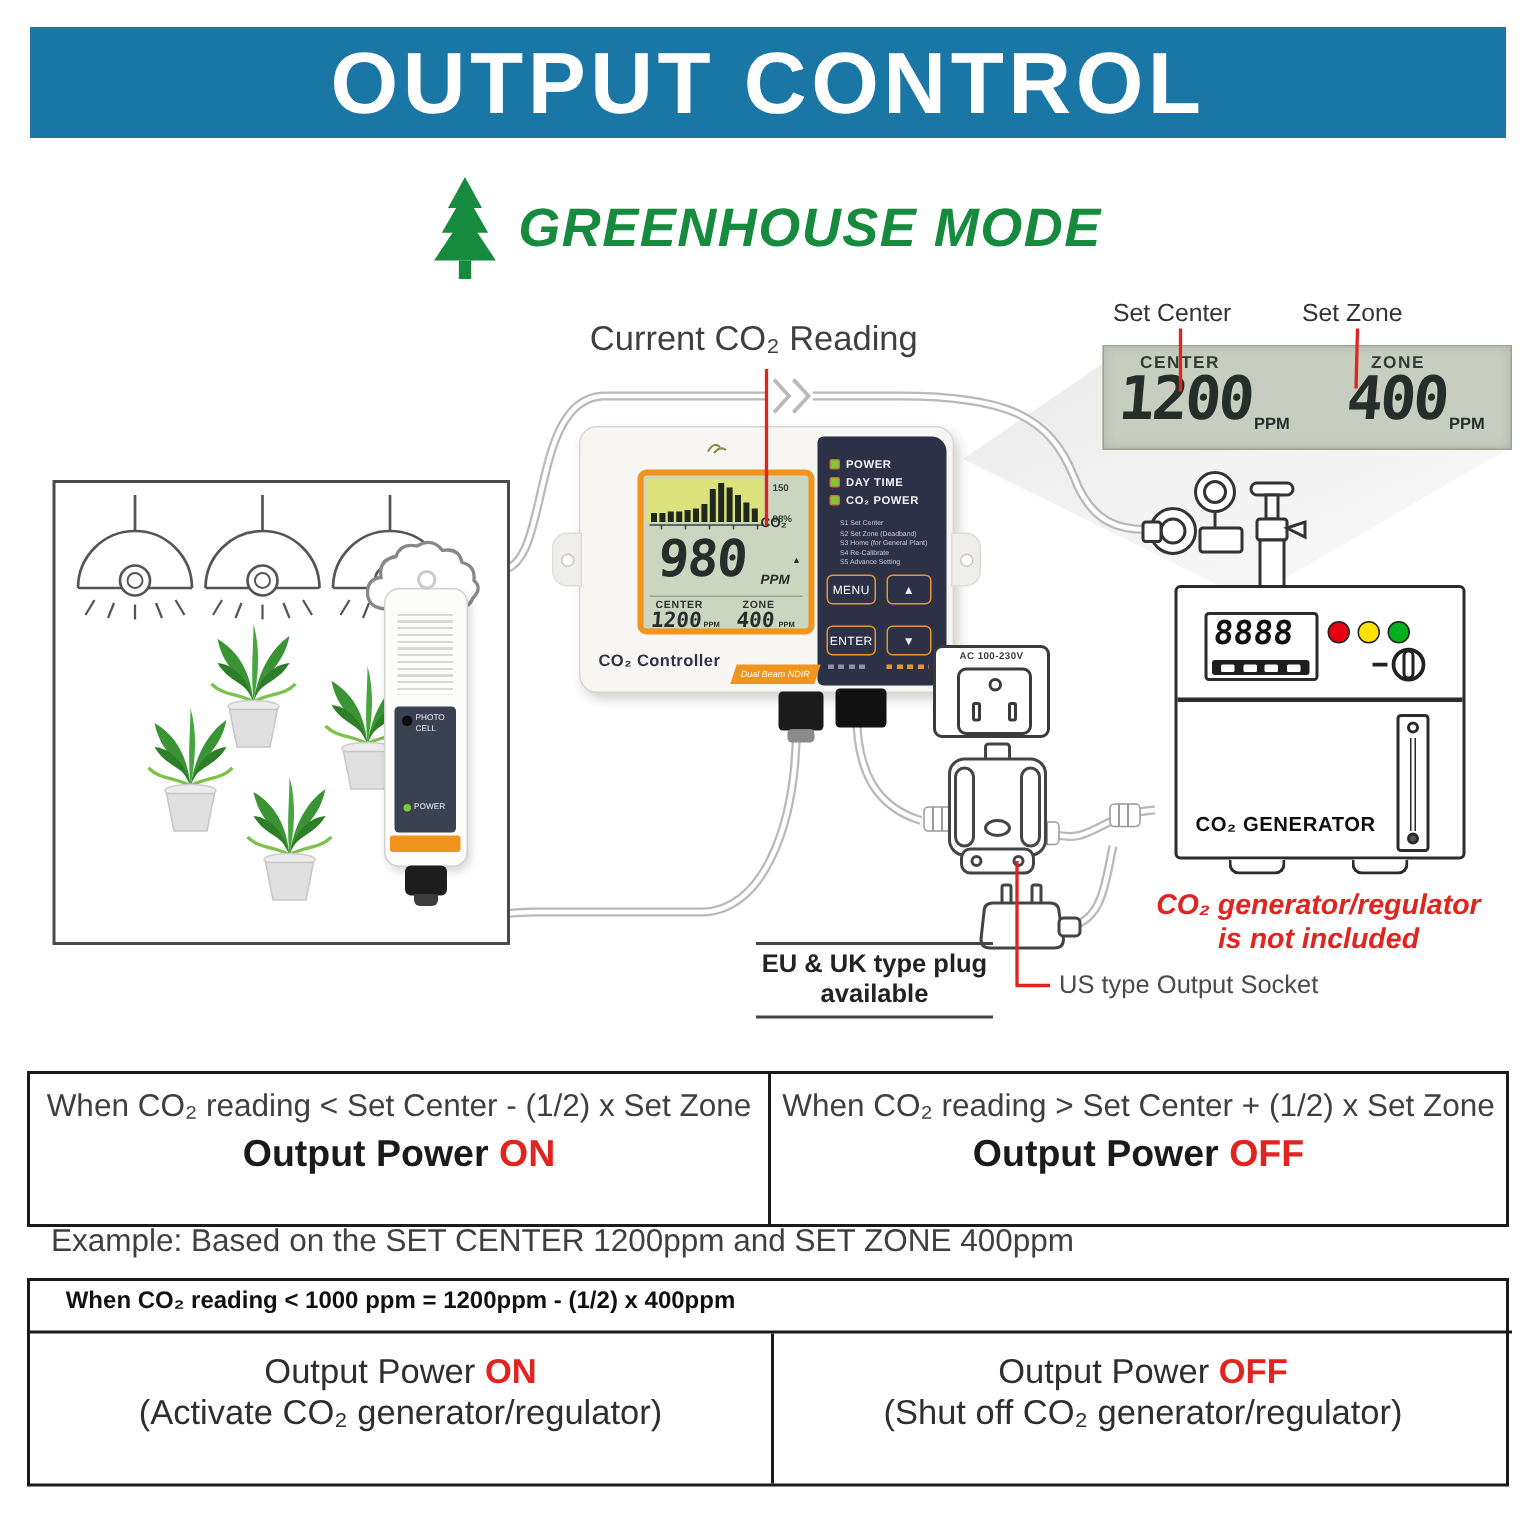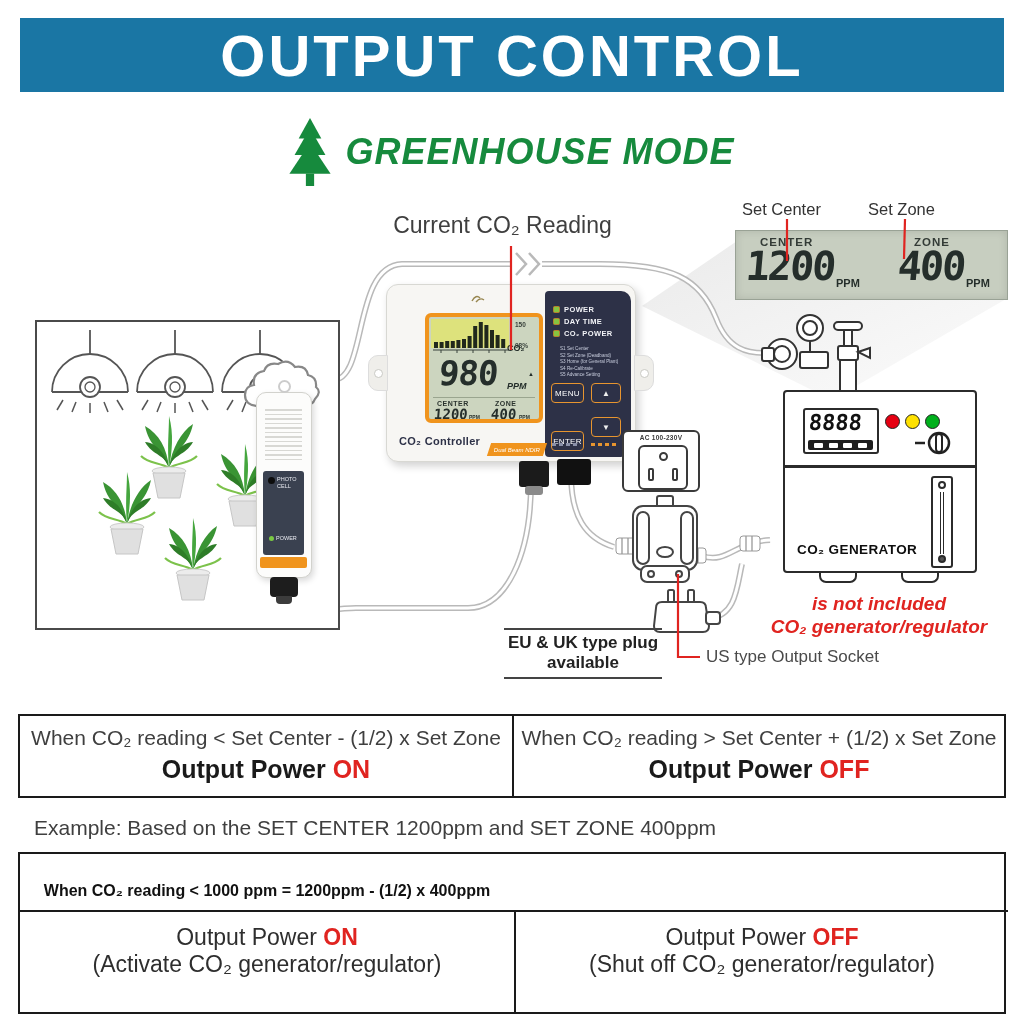--- a/index.html
+++ b/index.html
@@ -310,21 +310,21 @@
     </div>
     <div class="menulist">
       <div>S1 Set Center</div>
       <div>S2 Set Zone (Deadband)</div>
       <div>S3 Home (for General Plant)</div>
       <div>S4 Re-Calibrate</div>
       <div>S5 Advance Setting</div>
     </div>
     <div class="pbtn" style="left:6px;top:92px">MENU</div>
     <div class="pbtn" style="left:46px;top:92px;width:30px;color:#f0f0f0">▲</div>
-    <div class="pbtn" style="left:6px;top:140px">ENTER</div>
+    <div class="pbtn" style="left:6px;top:126px">ENTER</div>
     <div class="pbtn" style="left:46px;top:126px;width:30px;color:#f0f0f0">▼</div>
     <div class="micro" style="left:7px;top:152px"></div>
     <div class="micro" style="left:46px;top:152px;background:repeating-linear-gradient(90deg,#e8952f 0 4px,transparent 4px 7px)"></div>
   </div>
 
   <div class="ctl-title">CO₂ Controller</div>
   <div class="ribbon">
     <span>Dual Beam NDIR</span>
   </div>
   <div class="gland2" style="left:132px;top:176px;width:30px;height:26px"></div>
@@ -403,60 +403,60 @@
     <div class="c" style="top:3px"></div>
     <div class="t"></div>
     <div class="c" style="top:77px;background:#555"></div>
   </div>
   <div class="gen-label">CO₂ GENERATOR</div>
   <div class="foot" style="left:34px"></div>
   <div class="foot" style="left:116px"></div>
 </div>
 
 <div class="abs notincl ctr" style="left:748px;top:592px;width:262px;z-index:3">
+  <div>CO₂ generator/regulator</div>
   <div>is not included</div>
-  <div>CO₂ generator/regulator</div>
 </div>
 
 <div class="abs small-callout" style="left:706px;top:647px;z-index:3">US type Output Socket</div>
 
 <div class="abs euuk ctr" style="z-index:3">
   <div>EU &amp; UK type plug</div>
   <div>available</div>
 </div>
 
 <svg class="abs" style="left:0;top:0;z-index:5" width="1024" height="1024">
   <line class="redline" x1="511" y1="246" x2="511" y2="350"></line>
   <line class="redline" x1="787" y1="219" x2="787" y2="261"></line>
   <line class="redline" x1="905" y1="219" x2="904" y2="259"></line>
   <polyline class="redline" points="678,574 678,657 700,657"></polyline>
 </svg>
 
-<div class="abs tbl ctr" style="top:714px;height:84px;z-index:3">
+<div class="abs tbl ctr" style="top:714px;height:104px;z-index:3">
   <div class="cell">
     <div class="cond">When CO₂ reading &lt; Set Center - (1/2) x Set Zone</div>
     <div class="result">
       <span>Output Power</span>
       <span class="state">ON</span>
     </div>
   </div>
   <div class="cell">
     <div class="cond">When CO₂ reading &gt; Set Center + (1/2) x Set Zone</div>
     <div class="result">
       <span>Output Power</span>
       <span class="state">OFF</span>
     </div>
   </div>
 </div>
 
 <div class="abs example" style="z-index:3">Example: Based on the SET CENTER 1200ppm and SET ZONE 400ppm</div>
 
 <div class="abs" style="left:18px;top:852px;width:988px;border:2px solid var(--ink);z-index:3">
   <div class="tbl t2row1 ctr" style="position:static;border:none;border-bottom:2px solid var(--ink)">
-    <div class="cell" style="padding-top:28px">When CO₂ reading &lt; 1000 ppm = 1200ppm - (1/2) x 400ppm</div>
+    <div class="cell" style="padding-top:5px">When CO₂ reading &lt; 1000 ppm = 1200ppm - (1/2) x 400ppm</div>
   </div>
   <div class="tbl t2row2 ctr" style="position:static;border:none;height:100px">
     <div class="cell">
       <div>
         <span>Output Power</span>
         <span class="state">ON</span>
       </div>
       <div>(Activate CO₂ generator/regulator)</div>
     </div>
     <div class="cell">

